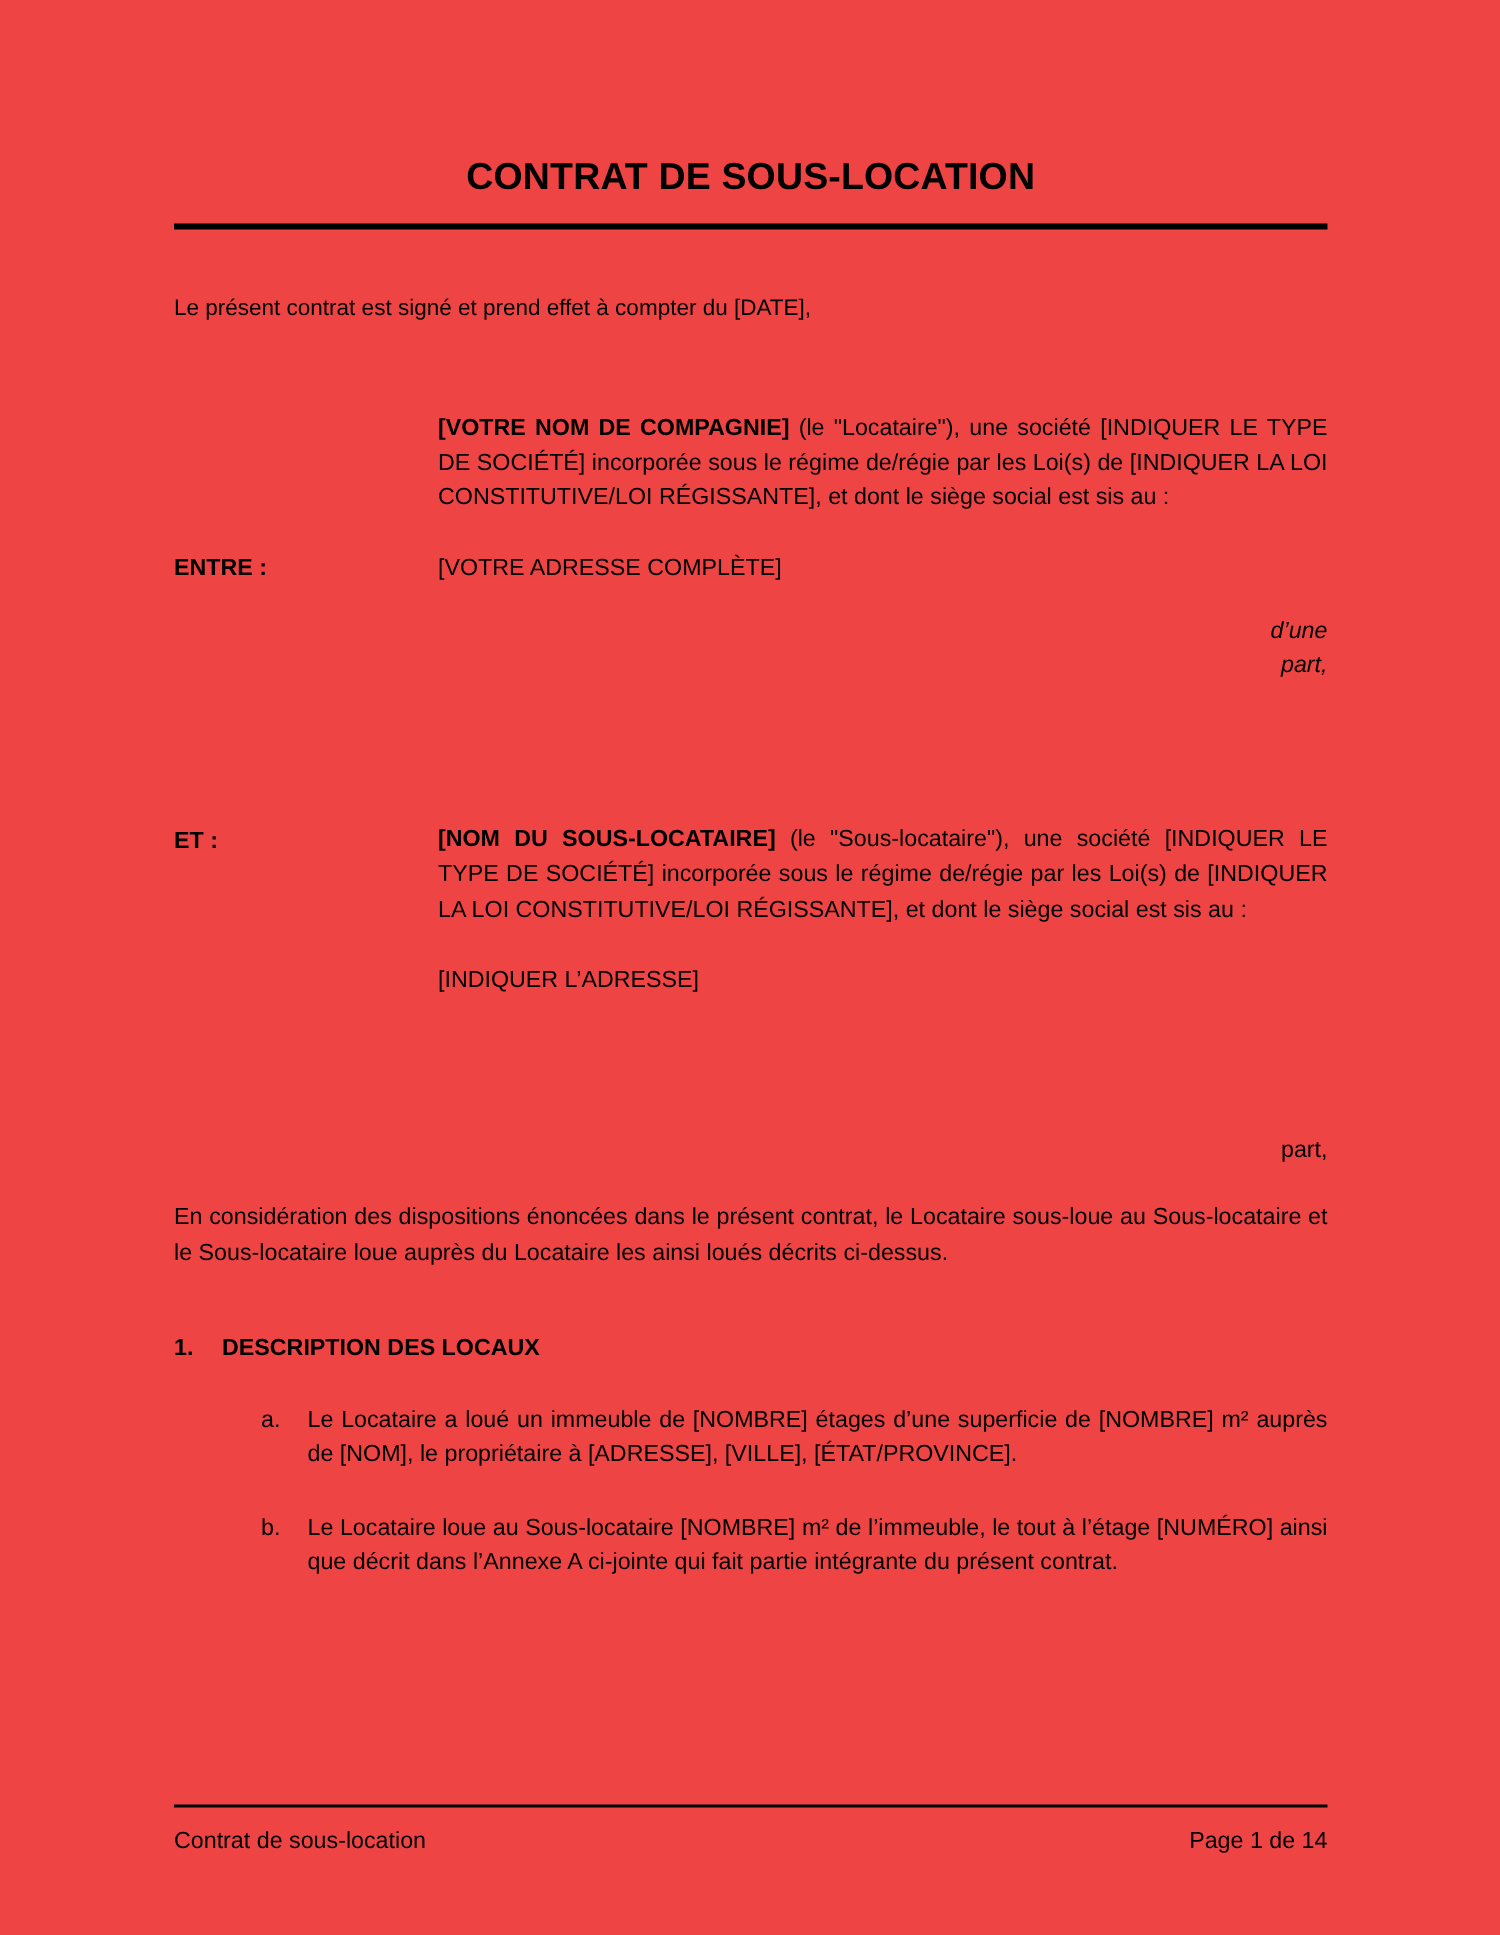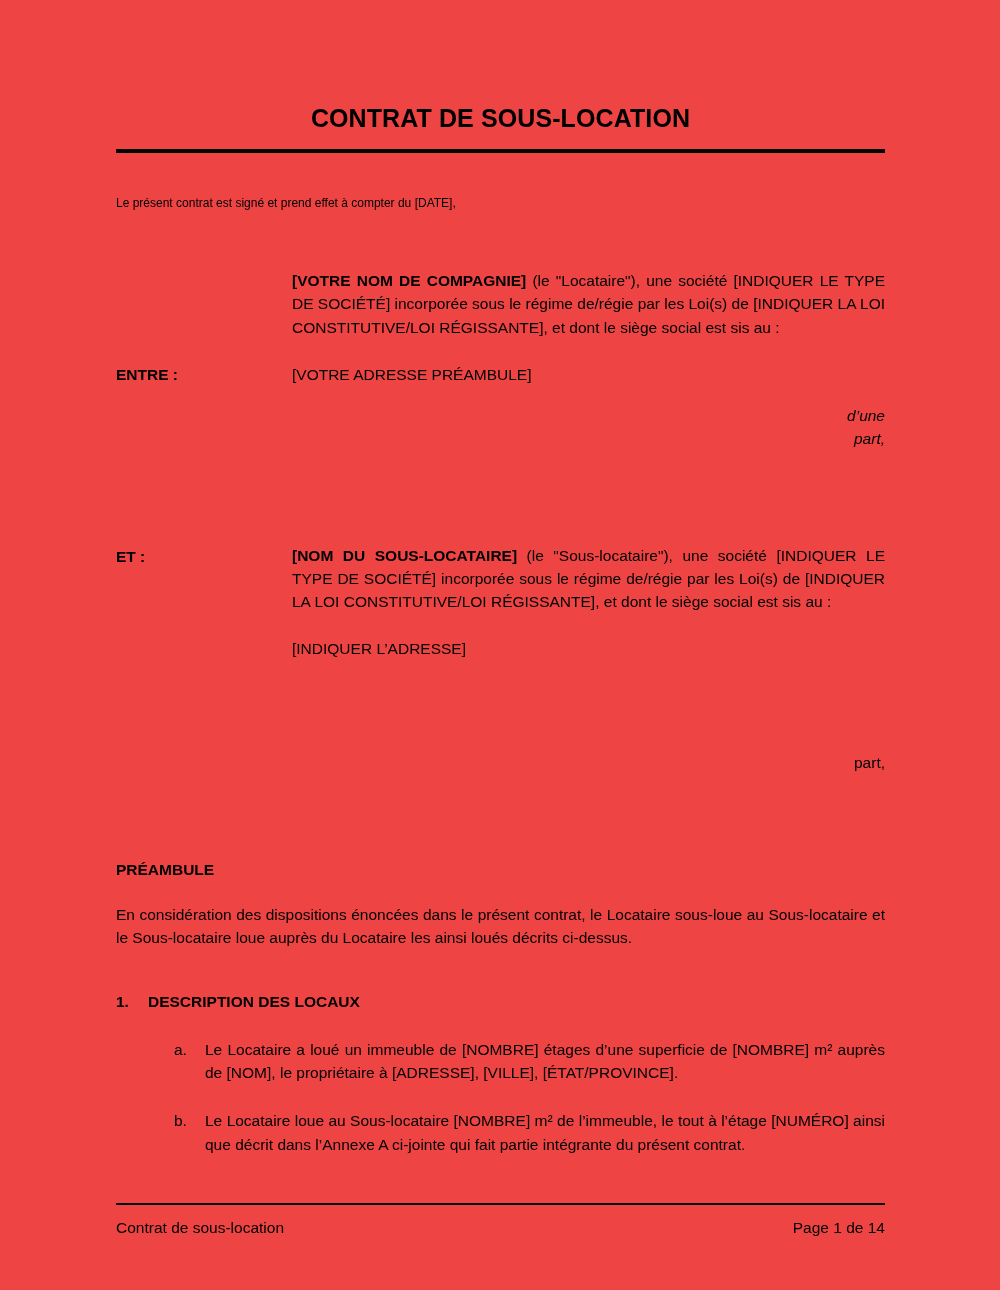--- a/index.html
+++ b/index.html
@@ -41,21 +41,21 @@
   .title-rule {
     margin-top: 16px;
     height: 0;
     border-top: 4px solid #000000;
     width: 100%;
   }
 
   
   .intro {
     margin-top: 42px;
-    font-size: 12px;
+    font-size: 15px;
     line-height: 1.45;
   }
 
   
   .party-block {
     display: flex;
     align-items: flex-start;
   }
   .party-entre { margin-top: 57px; align-items: flex-end; }
   .party-et    { margin-top: 93px; justify-content: space-between; }
@@ -173,42 +173,41 @@
 
     <h1 class="doc-title">CONTRAT DE SOUS-LOCATION</h1>
     <div class="title-rule"></div>
 
     <p class="intro">Le présent contrat est signé et prend effet à compter du [DATE],</p>
 
     <div class="party-block party-entre">
       <div class="party-label">ENTRE :</div>
       <div class="party-body">
         <p><b>[VOTRE NOM DE COMPAGNIE]</b><span> (le "Locataire"), une société [INDIQUER LE TYPE DE SOCIÉTÉ] incorporée sous le régime de/régie par les Loi(s) de [INDIQUER LA LOI CONSTITUTIVE/LOI RÉGISSANTE], et dont le siège social est sis au :</span></p>
-        <p class="party-address">[VOTRE ADRESSE PRÉAMBULE]</p>
+        <p class="party-address">[VOTRE ADRESSE COMPLÈTE]</p>
       </div>
     </div>
 
     <div class="part-wrap part-gap-une">
       <span class="part-right">d’une</span>
       <span class="part-left">part,</span>
     </div>
 
     <div class="party-block party-et">
       <div class="party-label">ET :</div>
       <div class="party-body">
         <p><b>[NOM DU SOUS-LOCATAIRE]</b><span> (le "Sous-locataire"), une société [INDIQUER LE TYPE DE SOCIÉTÉ] incorporée sous le régime de/régie par les Loi(s) de [INDIQUER LA LOI CONSTITUTIVE/LOI RÉGISSANTE], et dont le siège social est sis au :</span></p>
         <p class="party-address">[INDIQUER L’ADRESSE]</p>
       </div>
     </div>
 
     <div class="part-wrap part-gap-autre">
       <span class="part-left">part,</span>
     </div>
 
-    <div class="section-heading preambule-heading">PRÉAMBULE</div>
     <p class="preambule-text">En considération des dispositions énoncées dans le présent contrat, le Locataire sous-loue au Sous-locataire et le Sous-locataire loue auprès du Locataire les ainsi loués décrits ci-dessus.</p>
 
     <div class="numbered-section">
       <div class="numbered-heading">
         <span class="marker">1.</span>
         <span>DESCRIPTION DES LOCAUX</span>
       </div>
 
       <div class="sub-item">
         <span class="marker">a.</span>

